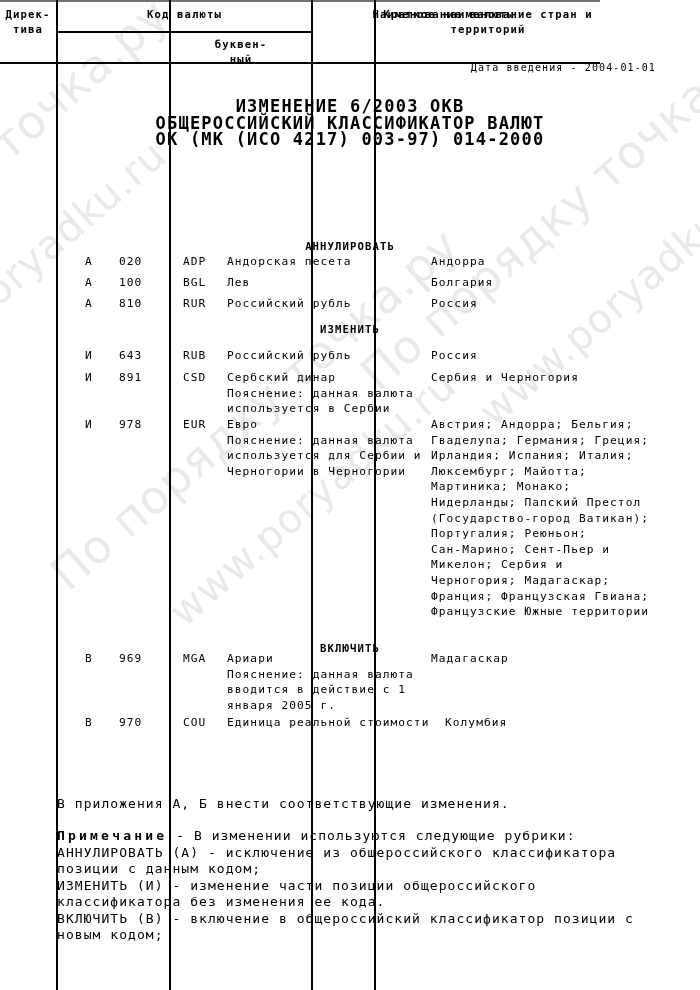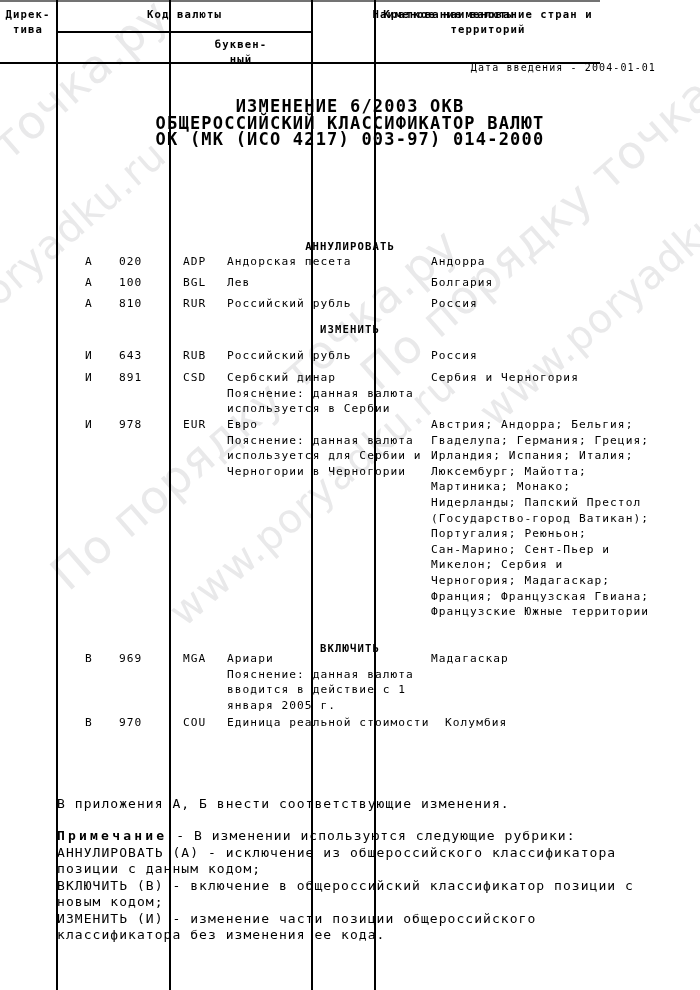--- a/index.html
+++ b/index.html
@@ -285,18 +285,18 @@
       <div class="c-terr cellline" style="left:388px;">Колумбия</div>
     </div>
 
     <div class="para" style="top:796px; white-space:nowrap;">В приложения А, Б внести соответствующие изменения.</div>
 
     <div class="para" style="top:828px;">
       <div style="white-space:nowrap;">
         <span class="note-label">Примечание</span><span> - В изменении используются следующие рубрики:</span>
       </div>
       <div class="justify">АННУЛИРОВАТЬ (А) - исключение из общероссийского классификатора позиции с данным кодом;</div>
+      <div class="justify">ИЗМЕНИТЬ (И) - изменение части позиции общероссийского классификатора без изменения ее кода.</div>
       <div class="justify">ВКЛЮЧИТЬ (В) - включение в общероссийский классификатор позиции с новым кодом;</div>
-      <div class="justify">ИЗМЕНИТЬ (И) - изменение части позиции общероссийского классификатора без изменения ее кода.</div>
     </div>
 
   </div>
 </div>
 
 </body></html>

